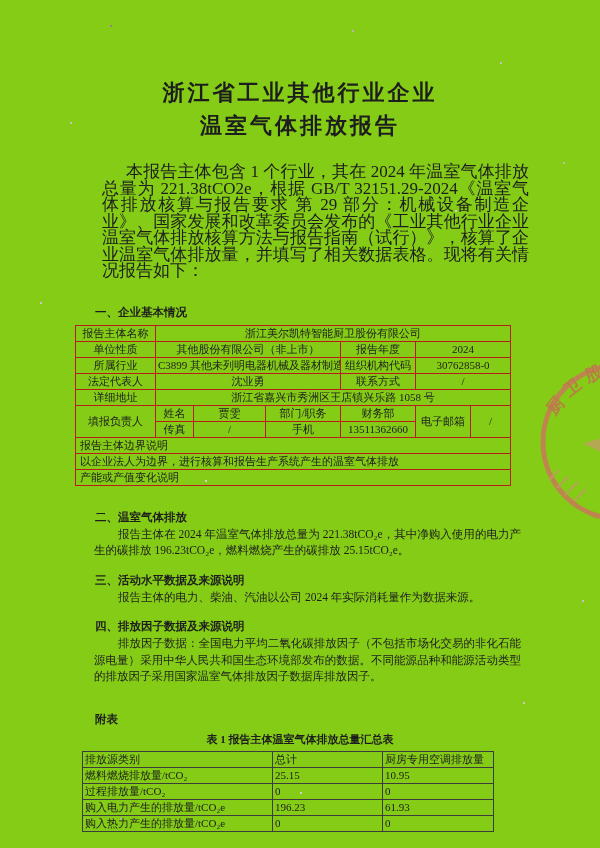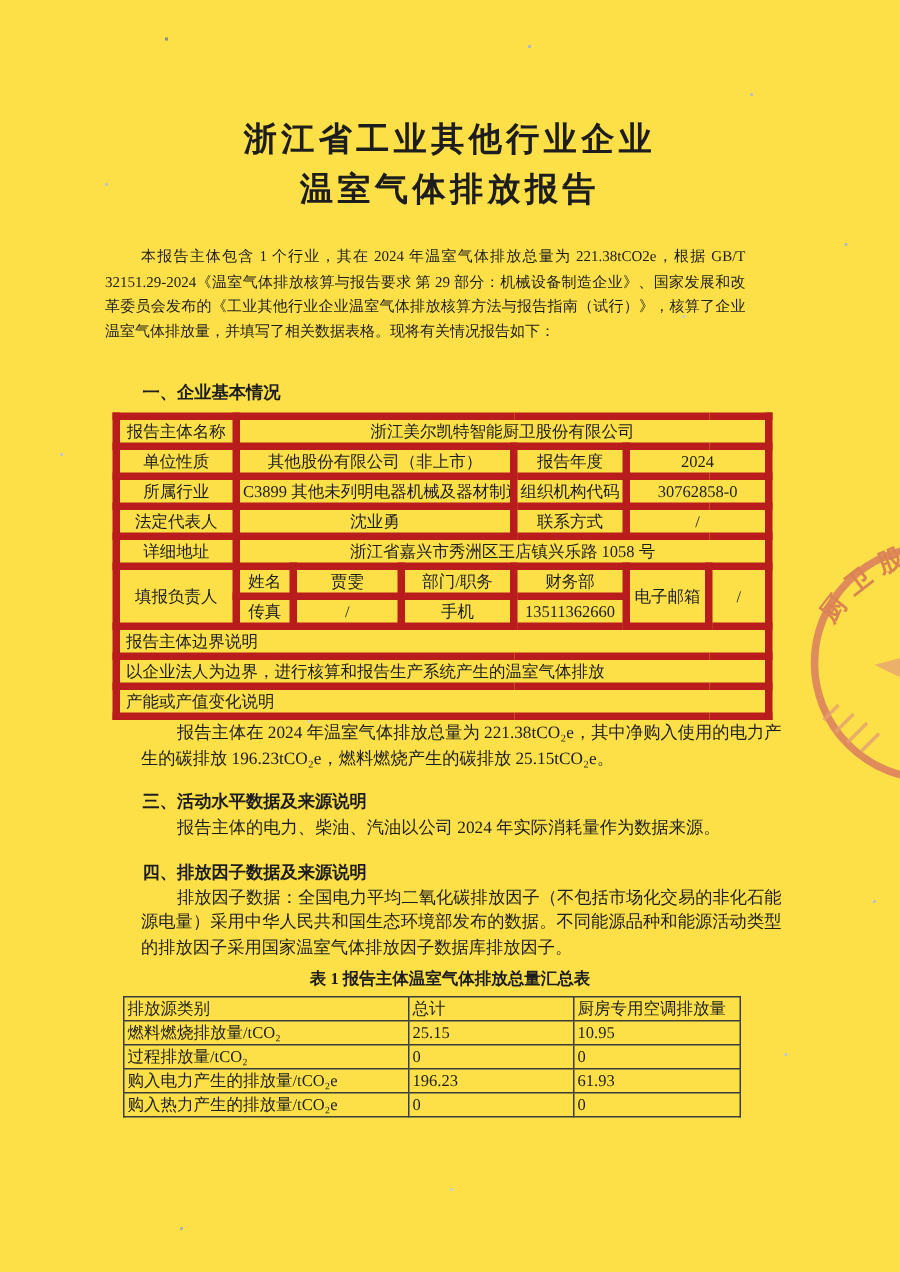--- a/index.html
+++ b/index.html
@@ -1,35 +1,35 @@
 <!DOCTYPE html>
 <html><head>
 <meta charset="utf-8">
 <style>
   html,body { margin:0; padding:0; }
   .page {
     position:relative;
     width:600px; height:848px;
-    background:#fde047;
+    background:#84cc16;
     overflow:hidden;
     font-family:"Liberation Serif","DejaVu Serif",serif;
     color:#1d1d1d;
   }
   .title {
     margin-top:76px;
     text-align:center;
     font-size:22px;
     font-weight:bold;
     line-height:33px;
     letter-spacing:3px;
   }
   .intro {
-    margin:22px 0 0 70px;
+    margin:22px 0 0 102px;
     width:427px;
-    font-size:10px;
+    font-size:17px;
     line-height:16.5px;
     text-align:justify;
     text-indent:24px;
   }
   .sec-heading {
     margin:20px 0 0 95px;
     font-size:11.5px;
     font-weight:600;
     line-height:16px;
   }
@@ -43,21 +43,21 @@
     text-indent:24px;
   }
   table { border-collapse:collapse; table-layout:fixed; }
   .info-table {
     margin:5px 0 0 75px;
     width:435px;
     font-size:11px;
     border:1.5px solid #3c3c3c;
   }
   .info-table td {
-    border:5px solid #b91c1c;
+    border:1px solid #b91c1c;
     height:15px;
     padding:0 2px;
     text-align:center;
     overflow:hidden;
     white-space:nowrap;
   }
   .info-table td.left { text-align:left; padding-left:4px; }
   .appendix-label {
     margin:27px 0 0 95px;
     font-size:11.5px;
@@ -169,28 +169,30 @@
     </tr>
     <tr>
       <td colspan="7" class="left">以企业法人为边界，进行核算和报告生产系统产生的温室气体排放</td>
     </tr>
     <tr>
       <td colspan="7" class="left">产能或产值变化说明</td>
     </tr>
   </tbody>
     </table>
 
+  <div class="sec-heading" style="margin-top:23px">二、温室气体排放</div>
   <p class="body-para">报告主体在 2024 年温室气体排放总量为 221.38tCO₂e，其中净购入使用的电力产生的碳排放 196.23tCO₂e，燃料燃烧产生的碳排放 25.15tCO₂e。</p>
 
   <div class="sec-heading" style="margin-top:13px">三、活动水平数据及来源说明</div>
   <p class="body-para">报告主体的电力、柴油、汽油以公司 2024 年实际消耗量作为数据来源。</p>
 
   <div class="sec-heading" style="margin-top:13px">四、排放因子数据及来源说明</div>
   <p class="body-para">排放因子数据：全国电力平均二氧化碳排放因子（不包括市场化交易的非化石能源电量）采用中华人民共和国生态环境部发布的数据。不同能源品种和能源活动类型的排放因子采用国家温室气体排放因子数据库排放因子。</p>
 
+  <div class="appendix-label">附表</div>
   <div class="table-title">表 1 报告主体温室气体排放总量汇总表</div>
 
   <table class="summary-table">
     <colgroup>
         <col style="width:190px">
         <col style="width:110px">
         <col style="width:111px">
       </colgroup>
     <tbody>
         <tr>

